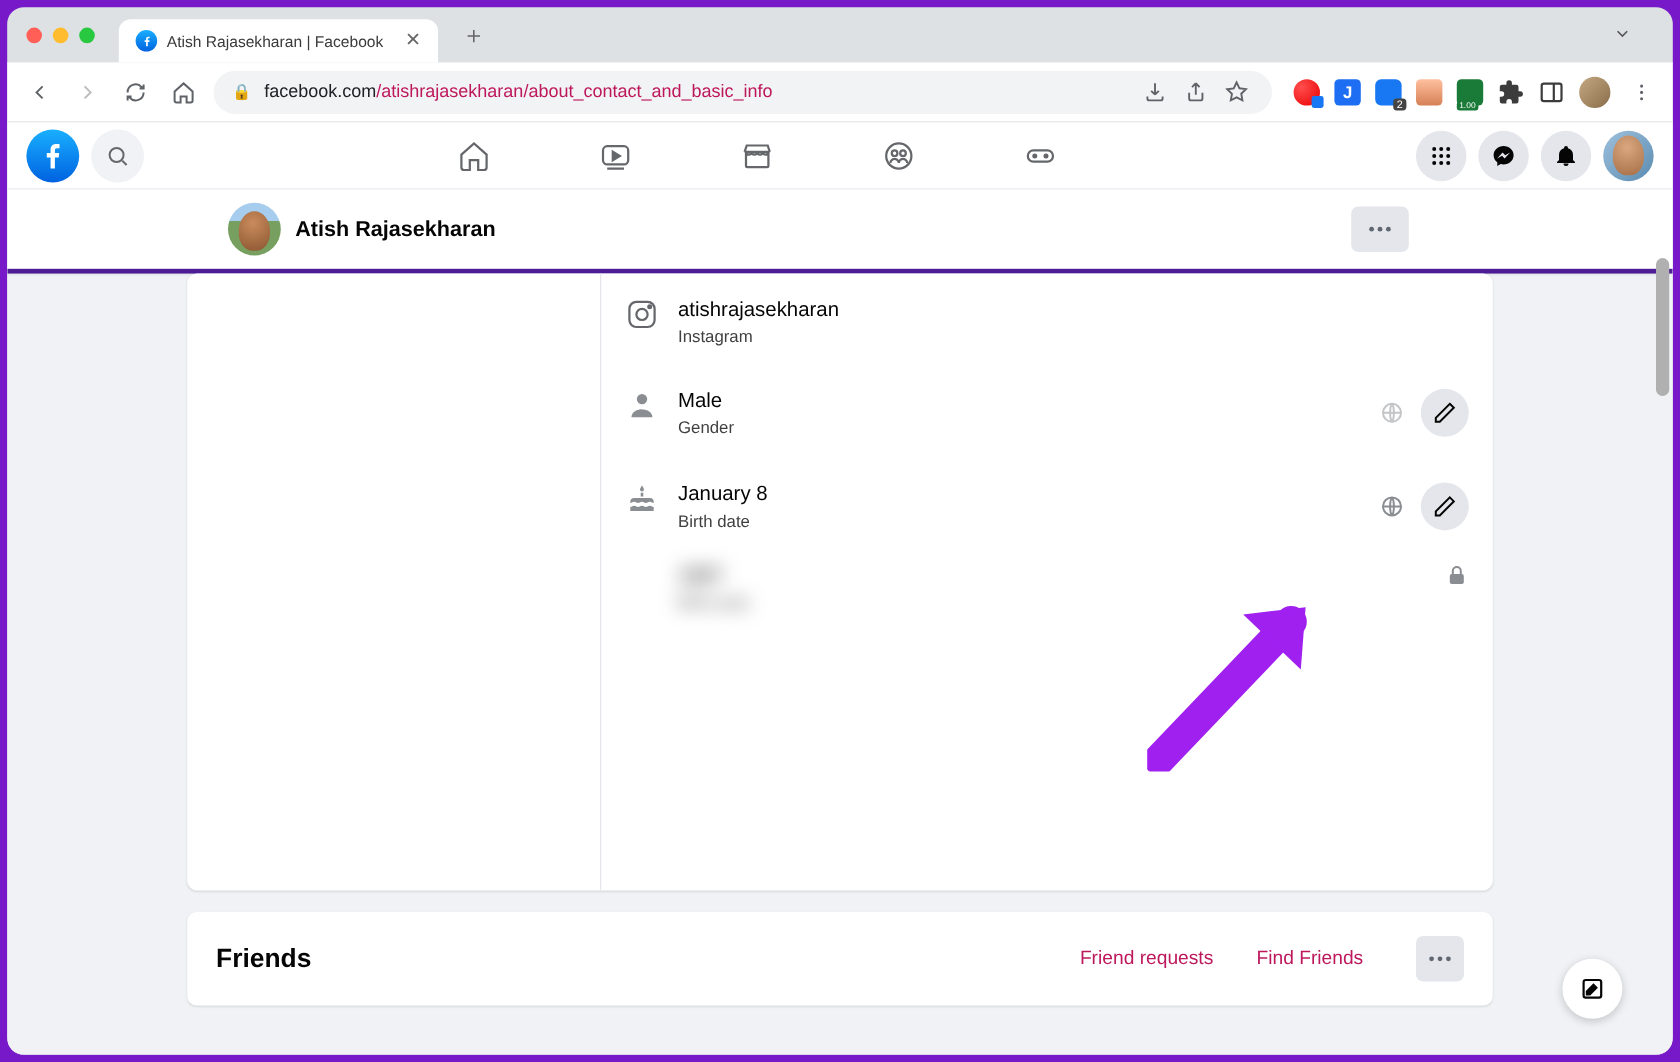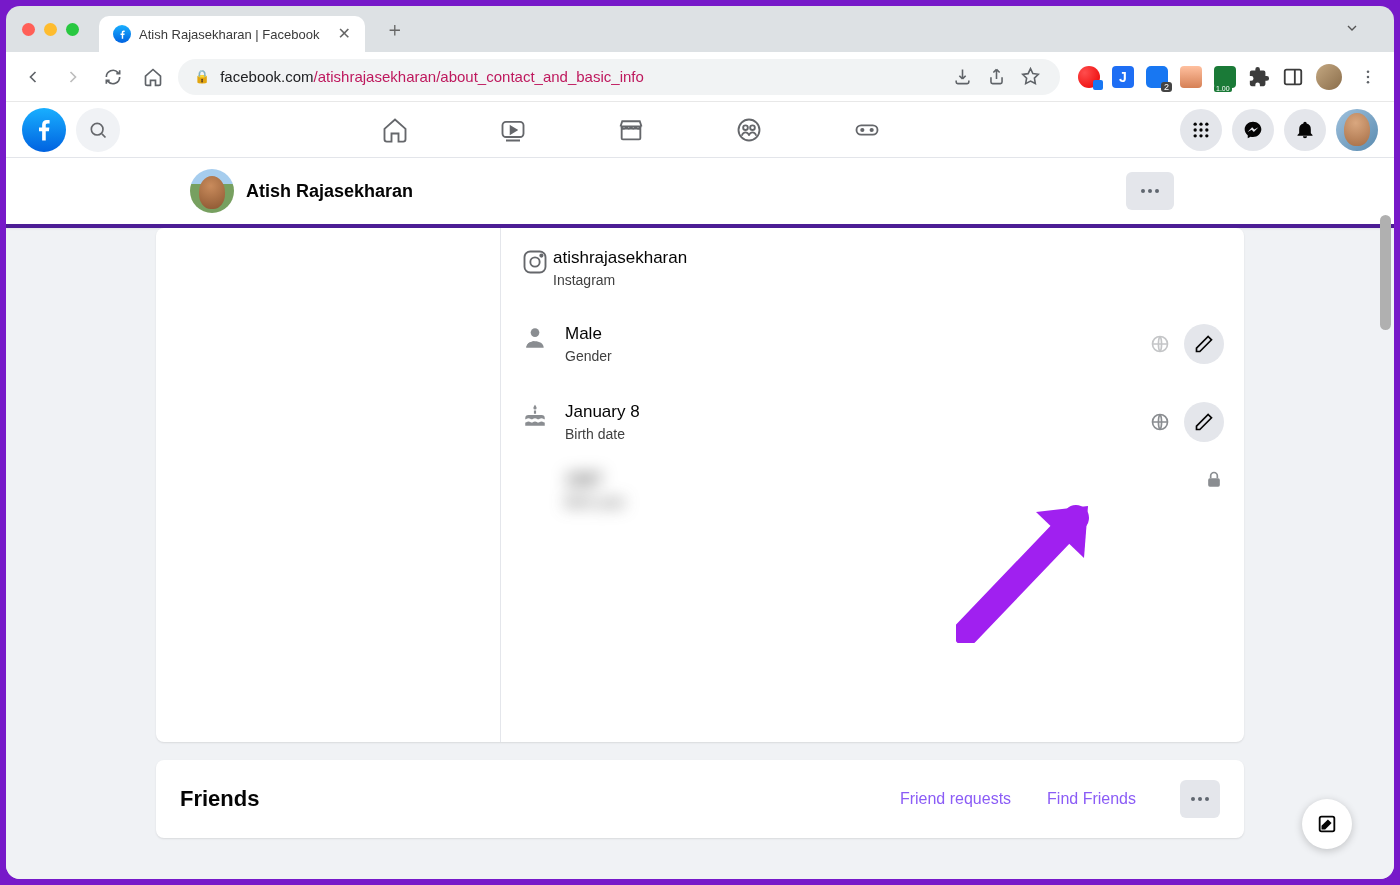--- a/index.html
+++ b/index.html
@@ -63,41 +63,41 @@
 .fb-sub{background:#fff;height:70px;display:flex;align-items:center;padding:0 220px 0 184px;border-bottom:4px solid #4c1d95;box-shadow:0 1px 2px rgba(0,0,0,0.06);}
 .prof-av{width:44px;height:44px;border-radius:50%;background:linear-gradient(180deg,#a6cdee 35%,#77a060 35%);position:relative;overflow:hidden;cursor:pointer;}
 .prof-av::after{content:"";position:absolute;left:20%;top:15%;width:60%;height:75%;background:radial-gradient(circle at 45% 30%,#c98b5c,#8a5530);border-radius:50% 50% 45% 45%;}
 .prof-name{font-size:18px;font-weight:600;color:#050505;margin-left:12px;}
 .sub-more{margin-left:auto;width:48px;height:38px;background:#e4e6eb;border-radius:6px;display:flex;align-items:center;justify-content:center;cursor:pointer;}
 .content-area{padding:0 150px;display:flex;flex-direction:column;gap:18px;margin-top:0;}
 .card{background:#fff;border-radius:8px;box-shadow:0 1px 2px rgba(0,0,0,0.1);display:flex;}
 .about-card{height:514px;}
 .about-left{width:345px;border-right:1px solid #e4e6eb;}
 .about-right{flex:1;padding:14px 20px;position:relative;}
-.insta-row{display:flex;gap:4px;align-items:flex-start;padding:6px 0 28px;}
+.insta-row{display:flex;gap:16px;align-items:flex-start;padding:6px 0 28px;}
 .insta-icon{width:28px;height:28px;}
 .insta-icon svg{width:28px;height:28px;color:#65676b;stroke-width:1.6;}
 .info-value{font-size:17px;color:#050505;font-weight:500;}
 .info-label{font-size:14px;color:#404040;margin-top:4px;}
 .section-title{font-size:19px;font-weight:600;color:#050505;margin:32px 0 20px;}
 .info-row{display:flex;align-items:flex-start;gap:16px;padding:8px 0;position:relative;}
 .info-icon{width:28px;height:28px;display:flex;align-items:center;justify-content:center;}
 .info-icon svg{width:26px;height:26px;color:#8a8d91;}
 .info-actions{margin-left:auto;display:flex;align-items:center;gap:14px;}
 .priv-icon{width:20px;height:20px;color:#8a8d91;cursor:pointer;}
 .priv-icon svg{width:20px;height:20px;}
 .edit-btn{width:40px;height:40px;border-radius:50%;background:#e4e6eb;display:flex;align-items:center;justify-content:center;cursor:pointer;}
 .edit-btn svg{width:20px;height:20px;color:#050505;}
 .blur-box{filter:blur(8px);}
 .arrow-overlay{position:absolute;left:455px;top:260px;pointer-events:none;}
 .arrow-overlay svg{width:155px;height:155px;}
 .friends-card{padding:20px 24px;display:flex;align-items:center;}
 .friends-title{font-size:22px;font-weight:700;color:#050505;}
 .friends-links{margin-left:auto;display:flex;gap:36px;align-items:center;}
-.friends-link{color:#8b5cf6;font-size:16px;font-weight:500;cursor:pointer;}
+.friends-link{color:#be185d;font-size:16px;font-weight:500;cursor:pointer;}
 .friends-more{width:40px;height:38px;background:#e4e6eb;border-radius:6px;display:flex;align-items:center;justify-content:center;cursor:pointer;margin-left:8px;}
 .scroll-thumb{position:absolute;right:3px;top:113px;width:11px;height:115px;background:#b0b0b0;border-radius:6px;}
 .fab{position:absolute;right:42px;bottom:30px;width:50px;height:50px;border-radius:50%;background:#fff;box-shadow:0 2px 8px rgba(0,0,0,0.2);display:flex;align-items:center;justify-content:center;cursor:pointer;}
 .fab svg{width:22px;height:22px;color:#050505;}
 .dots-3{display:flex;gap:3px;}
 .dots-3 span{width:4px;height:4px;border-radius:50%;background:#606770;}
 </style>
 </head>
 <body>
 

